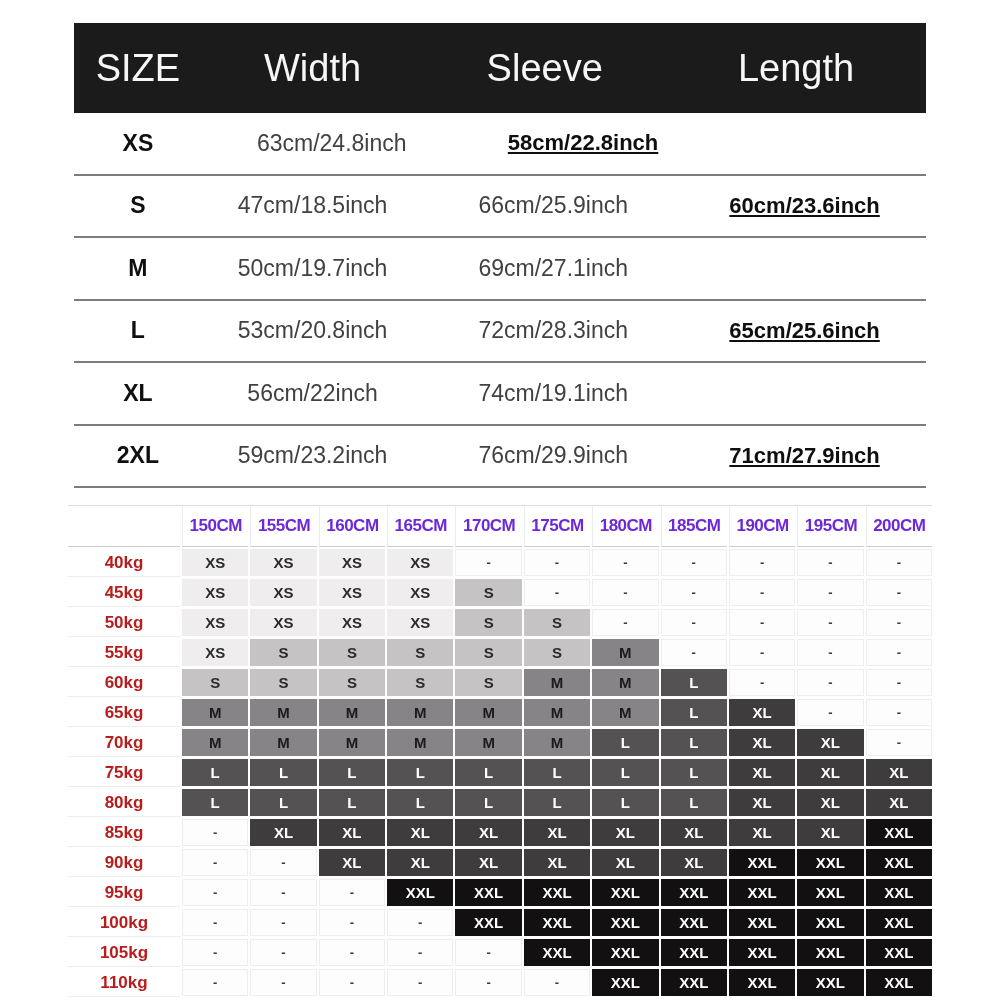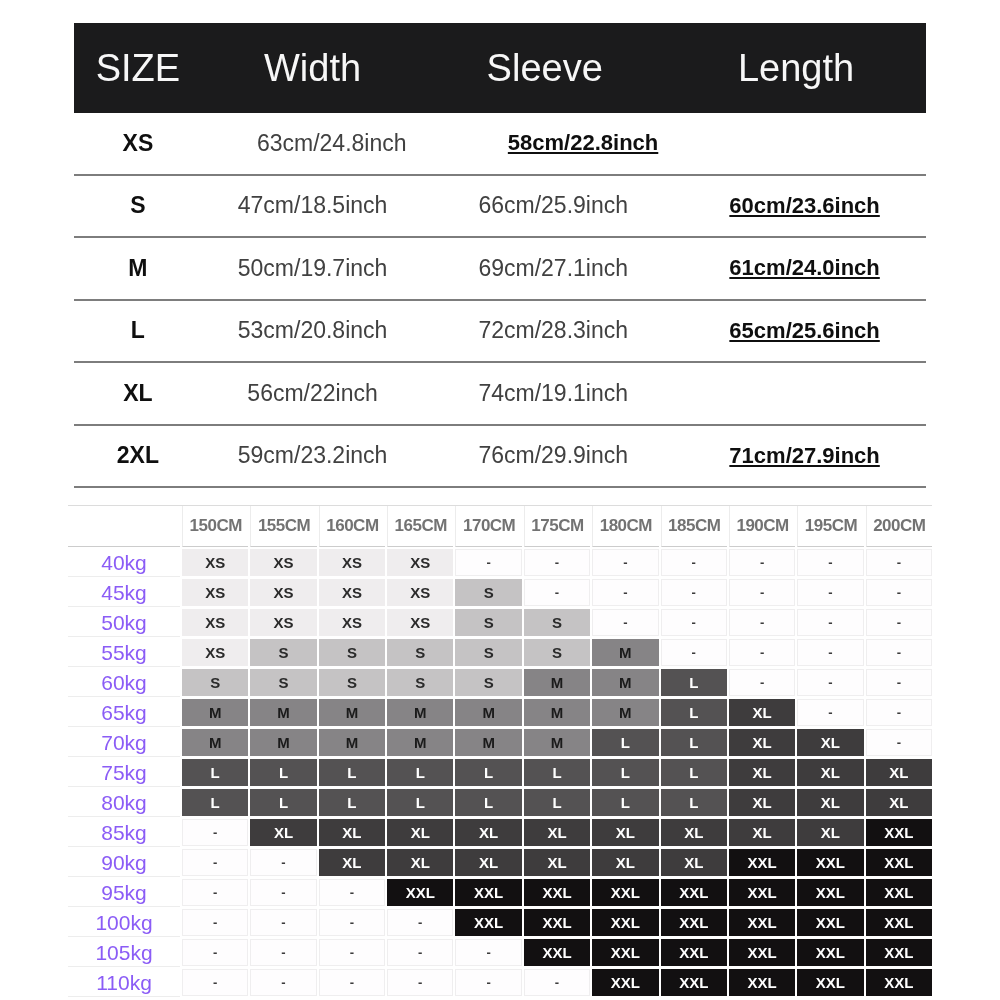--- a/index.html
+++ b/index.html
@@ -32,28 +32,28 @@
   
   .fit-matrix {
     width:864px; margin:17px auto 0 auto;
     display:grid;
     grid-template-columns:112px repeat(11, 1fr);
     gap:2px;
     border-top:1px solid #dcdcdc;
   }
   .mh {
     height:40px; display:flex; align-items:center; justify-content:center;
-    font-weight:700; font-size:17px; letter-spacing:-0.5px; color:#737373;
+    font-weight:700; font-size:17px; letter-spacing:-0.5px; color:#6d28d9;
     border-bottom:1px solid #cccccc; border-left:1px solid #ececec;
     background:#ffffff;
   }
   .mh.corner { border-left:none; }
   .mw {
     height:27px; display:flex; align-items:center; justify-content:center;
-    font-weight:400; font-size:21px; color:#8b5cf6;
+    font-weight:700; font-size:17px; color:#b91c1c;
     border-bottom:1px solid #ededed; background:#ffffff;
   }
   .mc {
     height:27px; display:flex; align-items:center; justify-content:center;
     font-weight:700; font-size:15px;
   }
   .mc.empty {
     background:#fefdfe; border:1px solid #efeeef;
     color:#3c3c3c; font-size:13px; height:25px;
   }
@@ -77,21 +77,20 @@
       <div class="st-row">
         <div class="col col-1">S</div>
         <div class="col col-2">47cm/18.5inch</div>
         <div class="col col-3">66cm/25.9inch</div>
         <div class="col col-4">60cm/23.6inch</div>
       </div>
       <div class="st-row">
         <div class="col col-1">M</div>
         <div class="col col-2">50cm/19.7inch</div>
         <div class="col col-3">69cm/27.1inch</div>
-        <div class="col col-4">61cm/24.0inch</div>
       </div>
       <div class="st-row">
         <div class="col col-1">L</div>
         <div class="col col-2">53cm/20.8inch</div>
         <div class="col col-3">72cm/28.3inch</div>
         <div class="col col-4">65cm/25.6inch</div>
       </div>
       <div class="st-row">
         <div class="col col-1">XL</div>
         <div class="col col-2">56cm/22inch</div>

